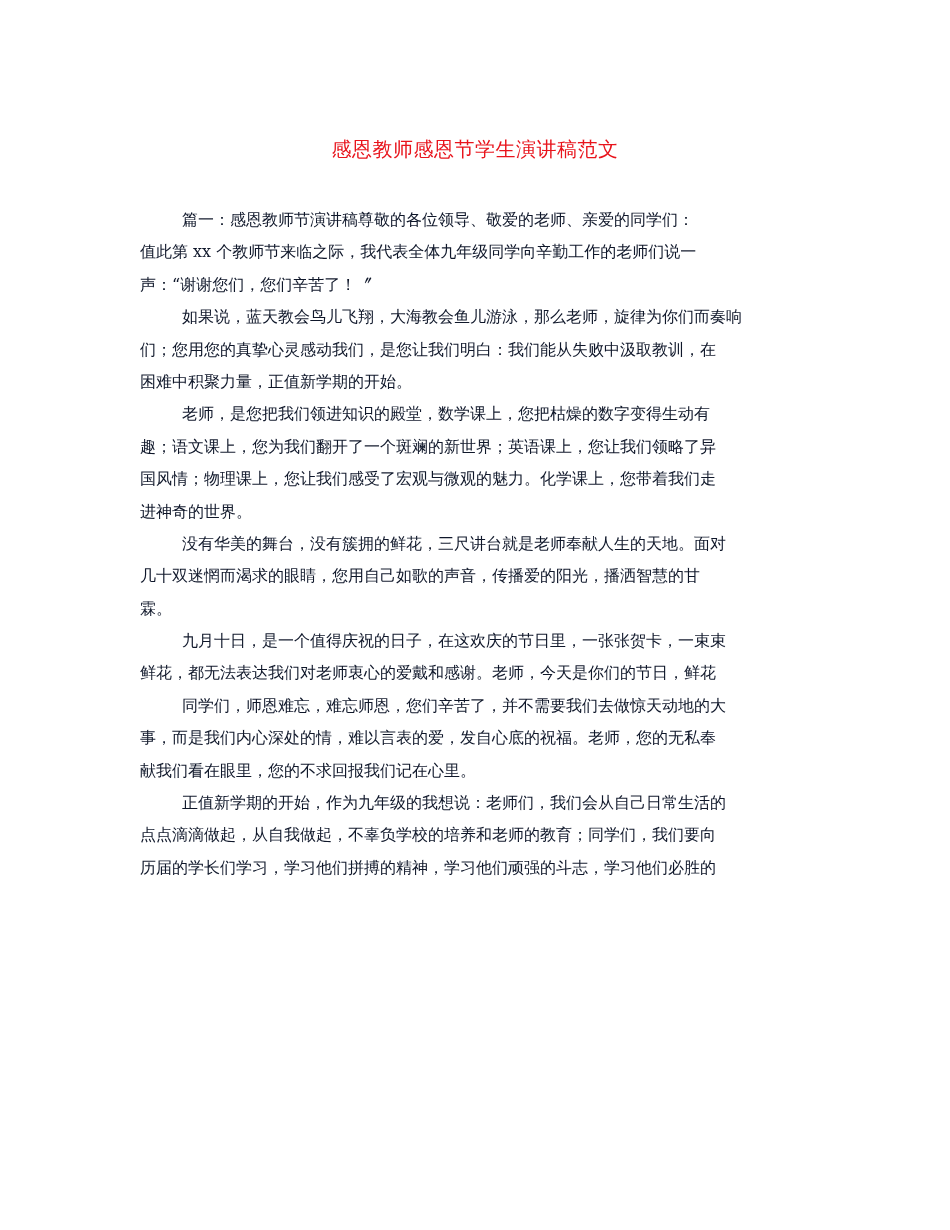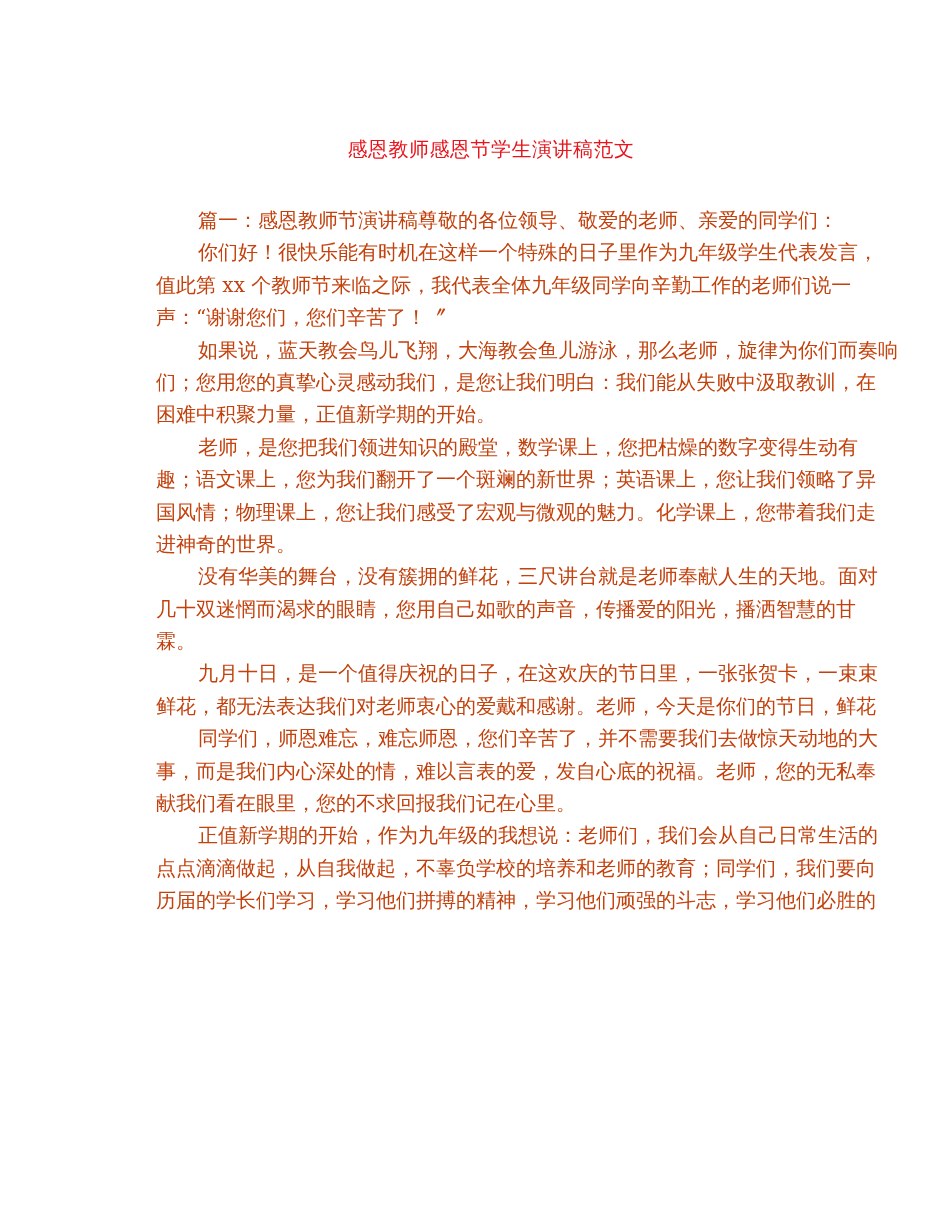--- a/index.html
+++ b/index.html
@@ -1,47 +1,46 @@
 <!DOCTYPE html>
 <html><head>
 <meta charset="utf-8">
 <style>
   html, body { margin: 0; padding: 0; background: #ffffff; }
   body { width: 950px; height: 1230px; position: relative; overflow: hidden; }
-  .page { position: absolute; left: 16px; top: 0; width: 844px; height: 1230px; background: #fff; }
+  .page { position: absolute; left: 0; top: 0; width: 844px; height: 1230px; background: #fff; }
   .title {
     position: absolute; left: 0; width: 950px; top: 136px;
     text-align: center;
     font-family: "DejaVu Serif", "Liberation Serif", serif;
     font-size: 20px; line-height: 26px;
     color: #e8141c;
     letter-spacing: 0.5px;
   }
   .body {
     position: absolute; left: 140px; top: 204px; width: 672px;
     font-family: "DejaVu Serif", "Liberation Serif", serif;
-    font-size: 20px;
+    font-size: 16px;
     line-height: 32.4px;
-    color: #c2410c;
+    color: #0f172a;
   }
   .line { display: block; white-space: nowrap; height: 32.4px; }
   .line.first { padding-left: 42px; }
 </style>
 </head>
 <body>
 
 <div class="page">
   <div class="title">感恩教师感恩节学生演讲稿范文</div>
 
   <div class="body">
     <div class="para-block">
       <span class="line first">篇一：感恩教师节演讲稿尊敬的各位领导、敬爱的老师、亲爱的同学们：</span>
     </div>
     <div class="para-block">
-      <span class="line first">你们好！很快乐能有时机在这样一个特殊的日子里作为九年级学生代表发言，</span>
       <span class="line">值此第 xx 个教师节来临之际，我代表全体九年级同学向辛勤工作的老师们说一</span>
       <span class="line">声：“谢谢您们，您们辛苦了！〞</span>
     </div>
     <div class="para-block">
       <span class="line first">如果说，蓝天教会鸟儿飞翔，大海教会鱼儿游泳，那么老师，旋律为你们而奏响</span>
       <span class="line">们；您用您的真挚心灵感动我们，是您让我们明白：我们能从失败中汲取教训，在</span>
       <span class="line">困难中积聚力量，正值新学期的开始。</span>
     </div>
     <div class="para-block">
       <span class="line first">老师，是您把我们领进知识的殿堂，数学课上，您把枯燥的数字变得生动有</span>

